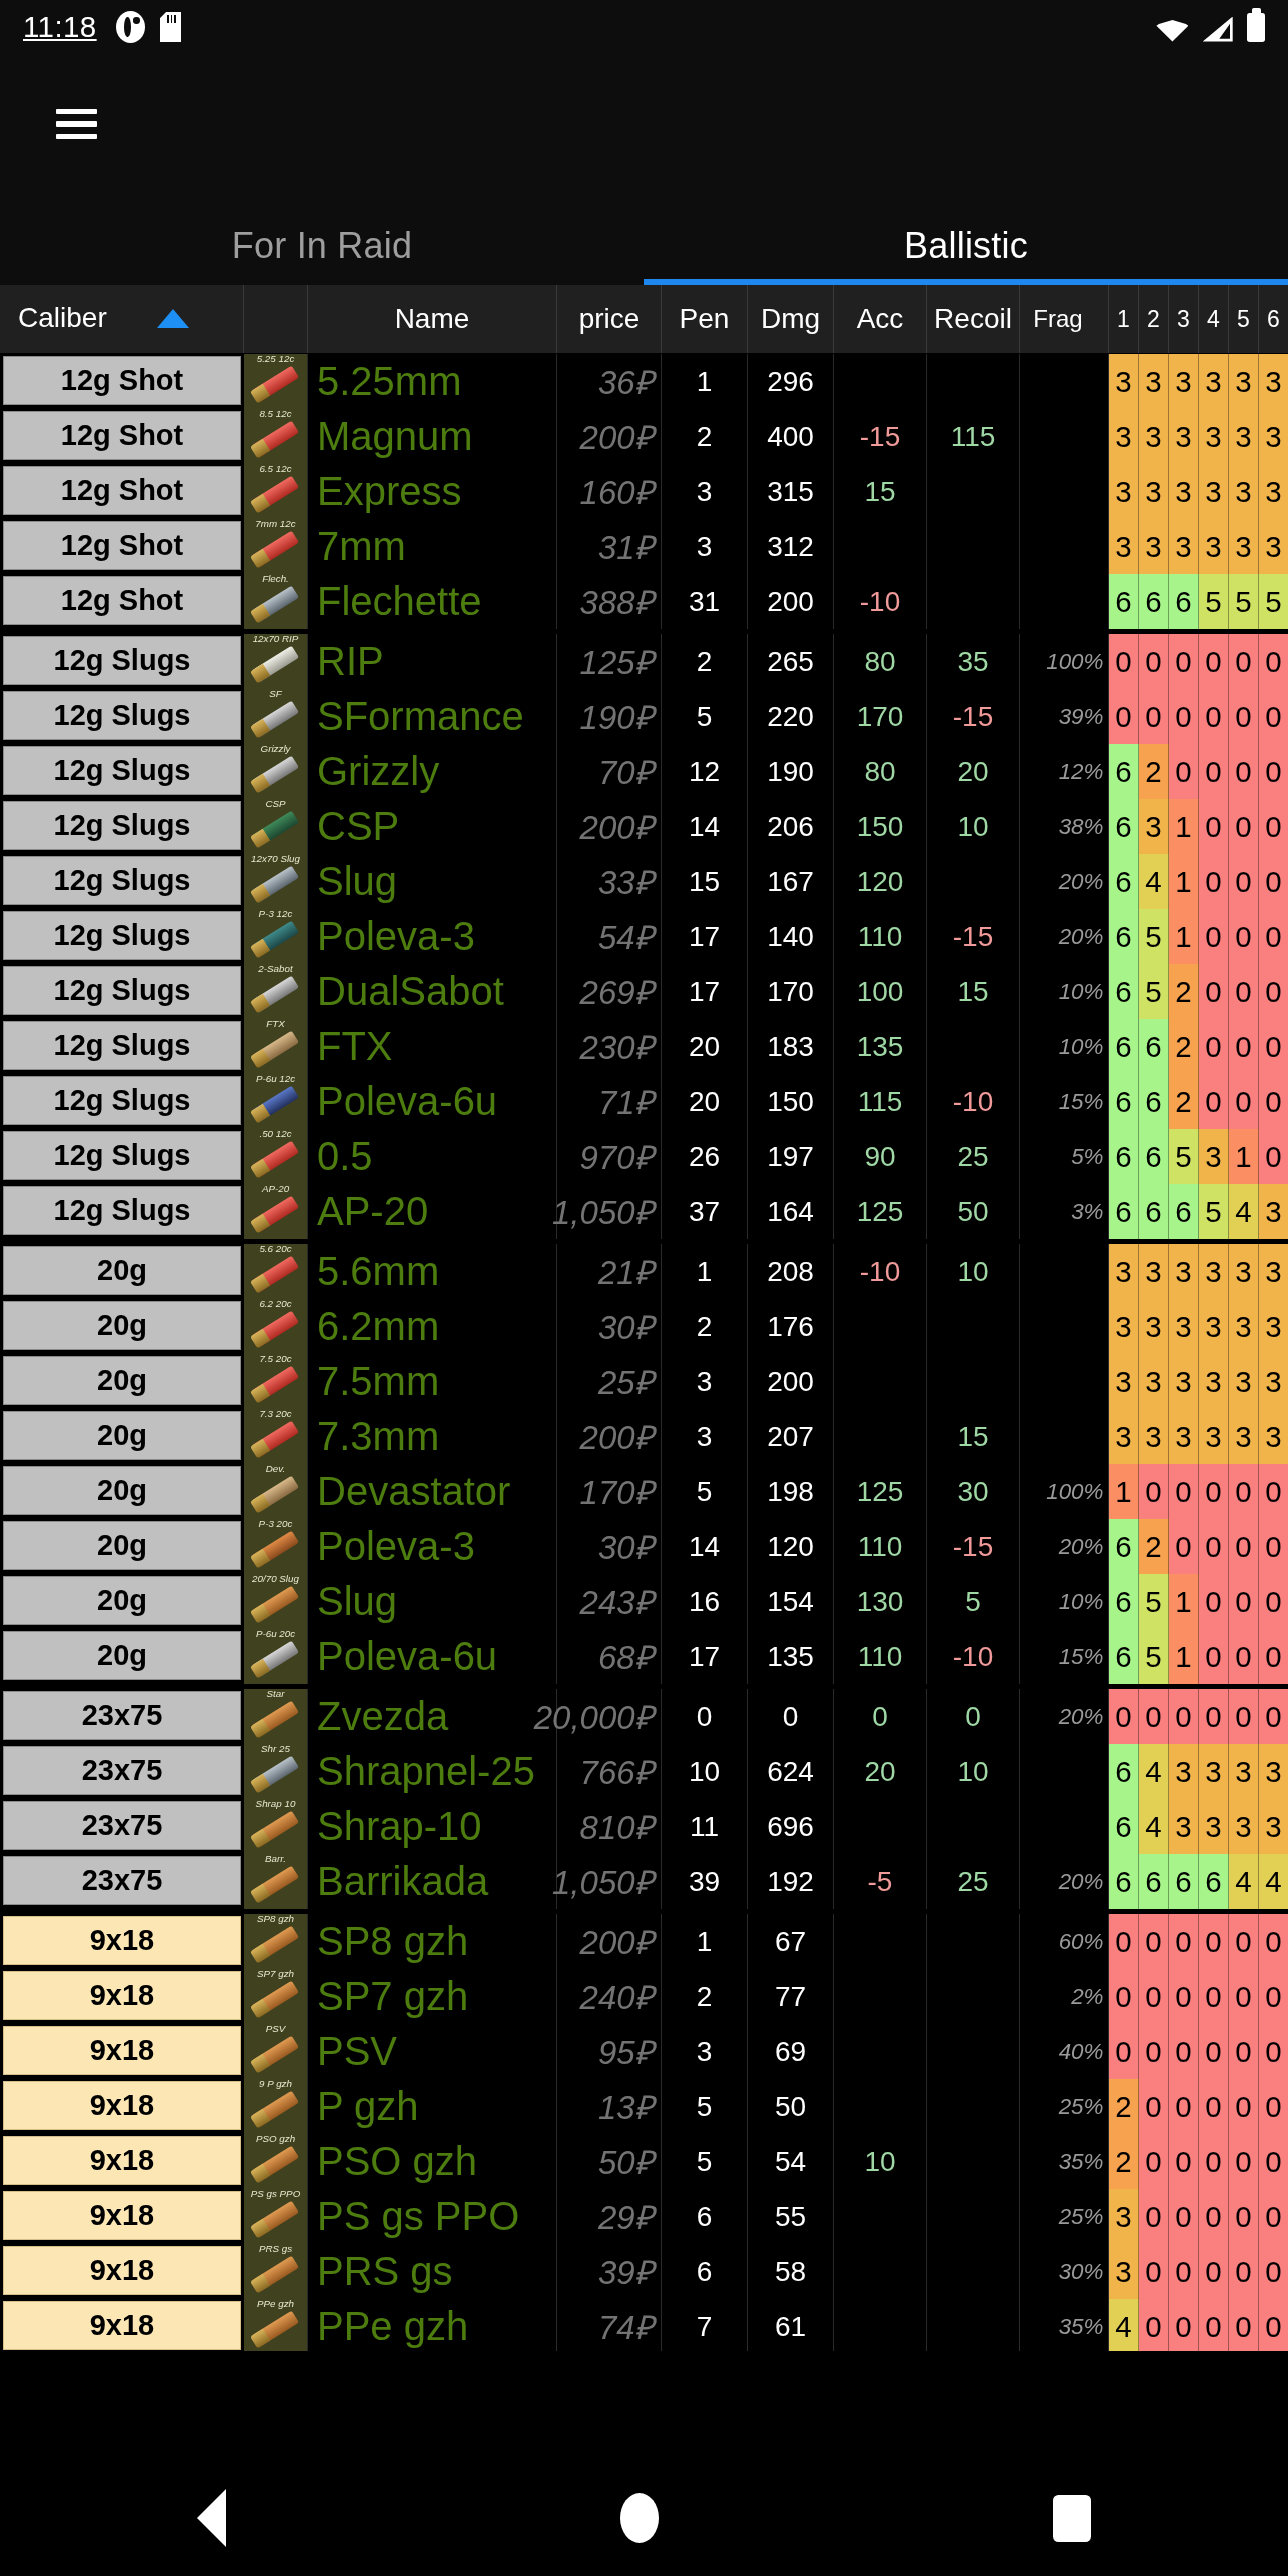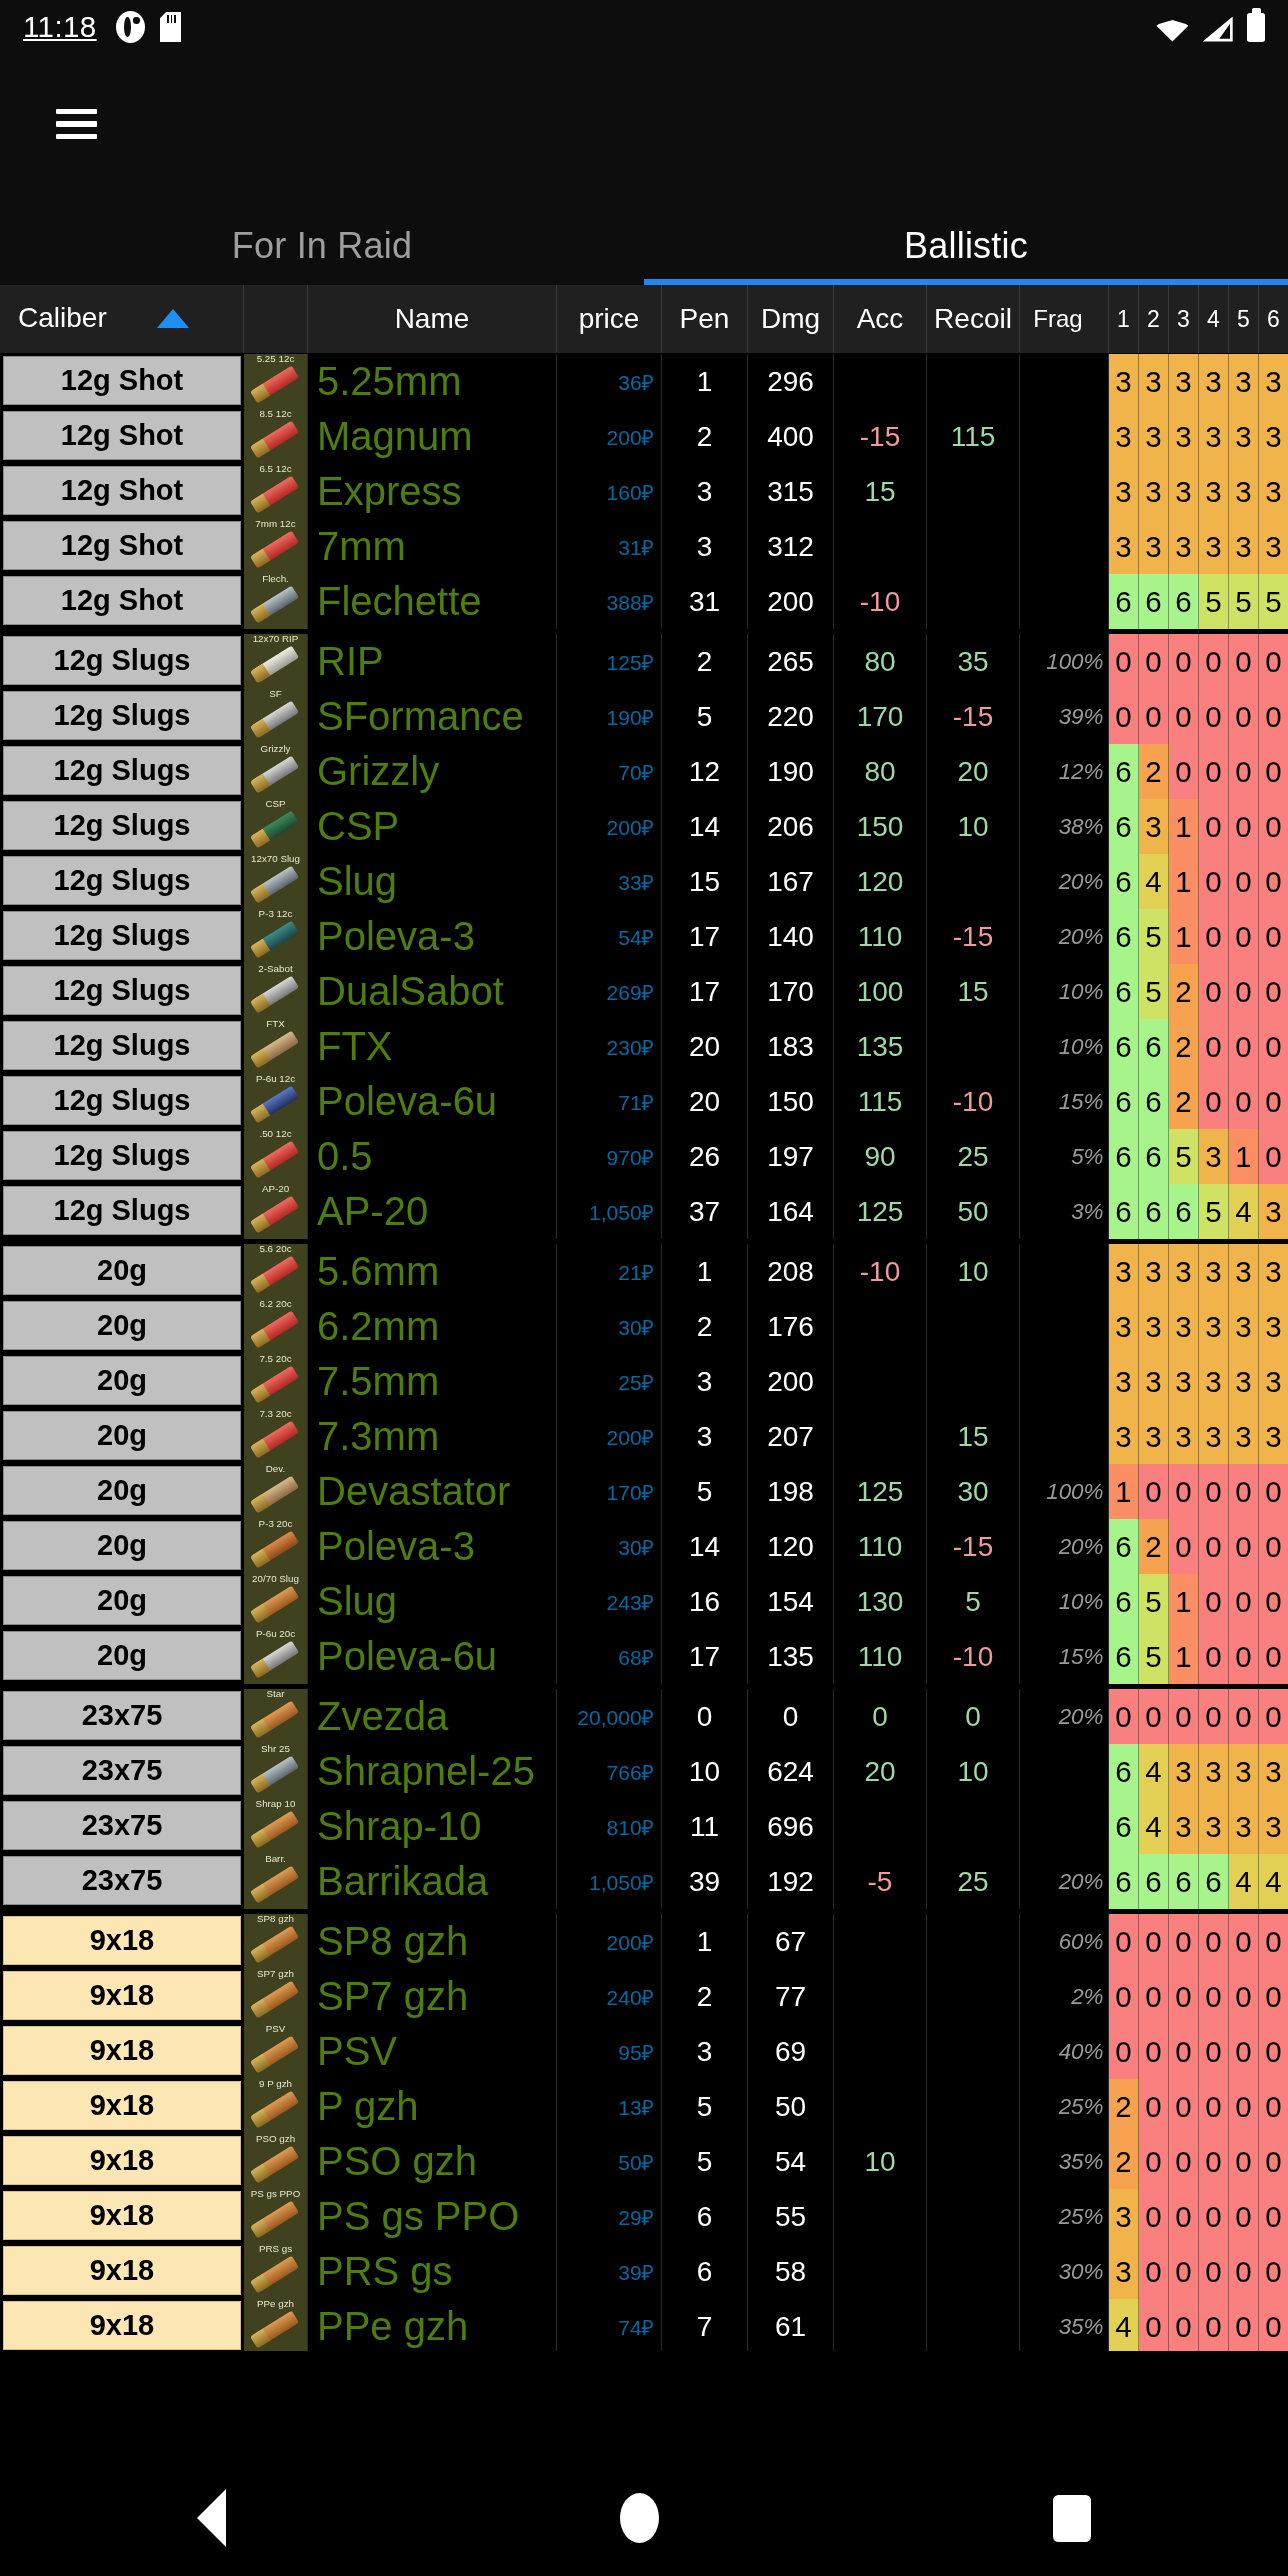--- a/index.html
+++ b/index.html
@@ -119,20 +119,21 @@
     display:flex; align-items:center; justify-content:center;
     color:#000; font-size:29px; font-weight:700;
     border: 0.9px solid #8a8a8a;
   }
   .grp.cream .cal-pill { background:#fbe6b4; border-color:#c9b display; border-color:#d4bd86; }
 
   .c-icon {
     width:64px; flex:0 0 64px;
     position:relative; overflow:hidden;
     border-right:0.9px solid #2a2a2a;
+    font-style:italic;
   }
   .ammo-thumb {
     position:absolute; inset:0;
     background:#40421f;
     display:flex; align-items:center; justify-content:center;
   }
   .ammo-thumb .lbl {
     position:absolute; top:0; left:0; right:0;
     font-size:9.8px; color:#e8e8d0; text-align:center;
     line-height:10.7px; overflow:hidden; white-space:nowrap;
@@ -160,21 +161,21 @@
 
   .c-name {
     width:249px; flex:0 0 249px;
     display:flex; align-items:center; padding-left:9px;
     color:#4d7c0f; font-size:40px; white-space:nowrap;
     border-right:0.9px solid #2a2a2a;
   }
   .c-price {
     width:105px; flex:0 0 105px;
     display:flex; align-items:center; justify-content:flex-end;
-    padding-right:7.2px; color:#0369a1; font-size:21px; 
+    padding-right:7.2px; color:#737373; font-size:33px; font-style:italic;
     border-right:0.9px solid #2a2a2a;
   }
   .c-num {
     width:86px; flex:0 0 86px;
     display:flex; align-items:center; justify-content:center;
     color:#fff; font-size:28px; border-right:0.9px solid #2a2a2a;
   }
   .c-num.wide { width:93px; flex:0 0 93px; }
   .c-num.pos { color:#9fd8a5; }
   .c-num.neg { color:#f09a9a; }

